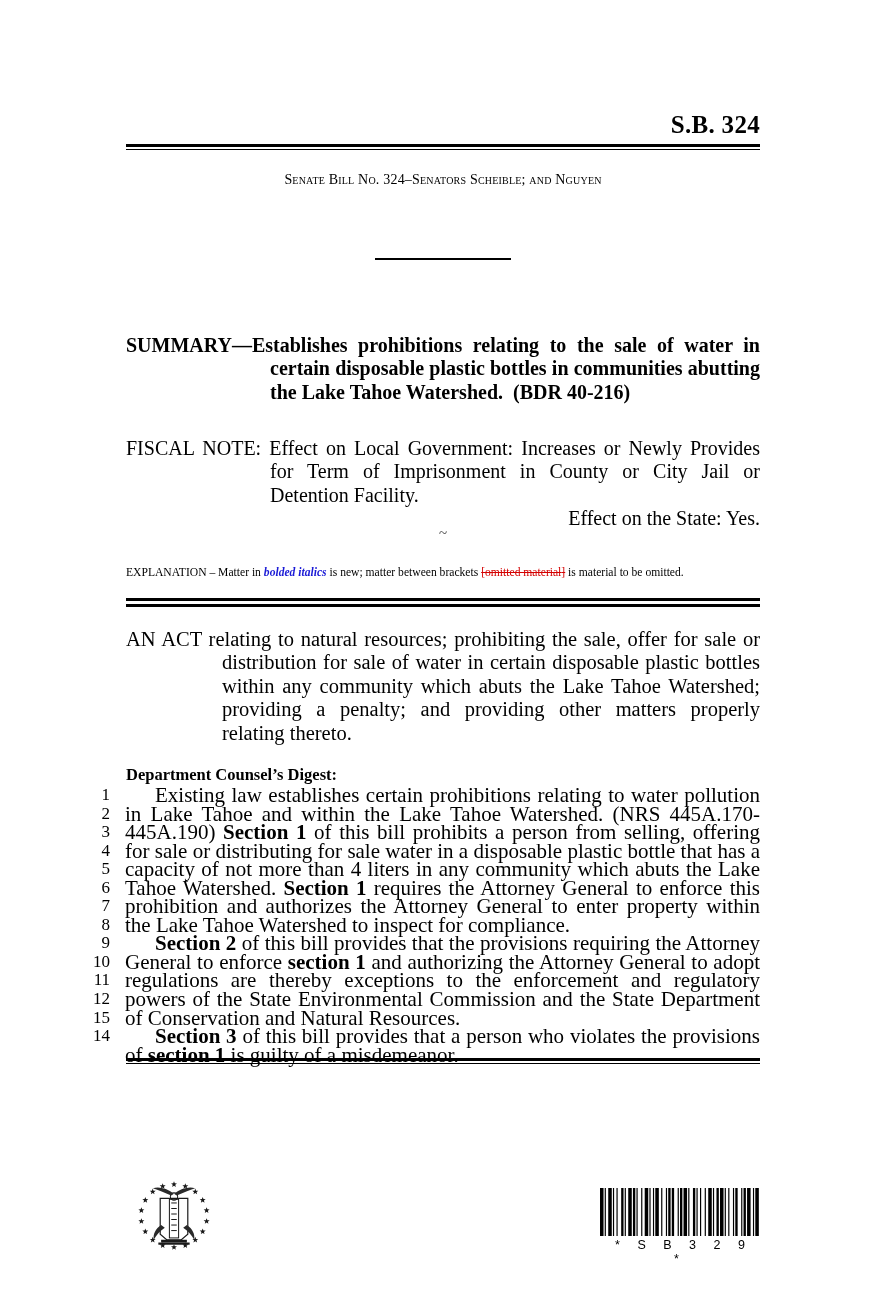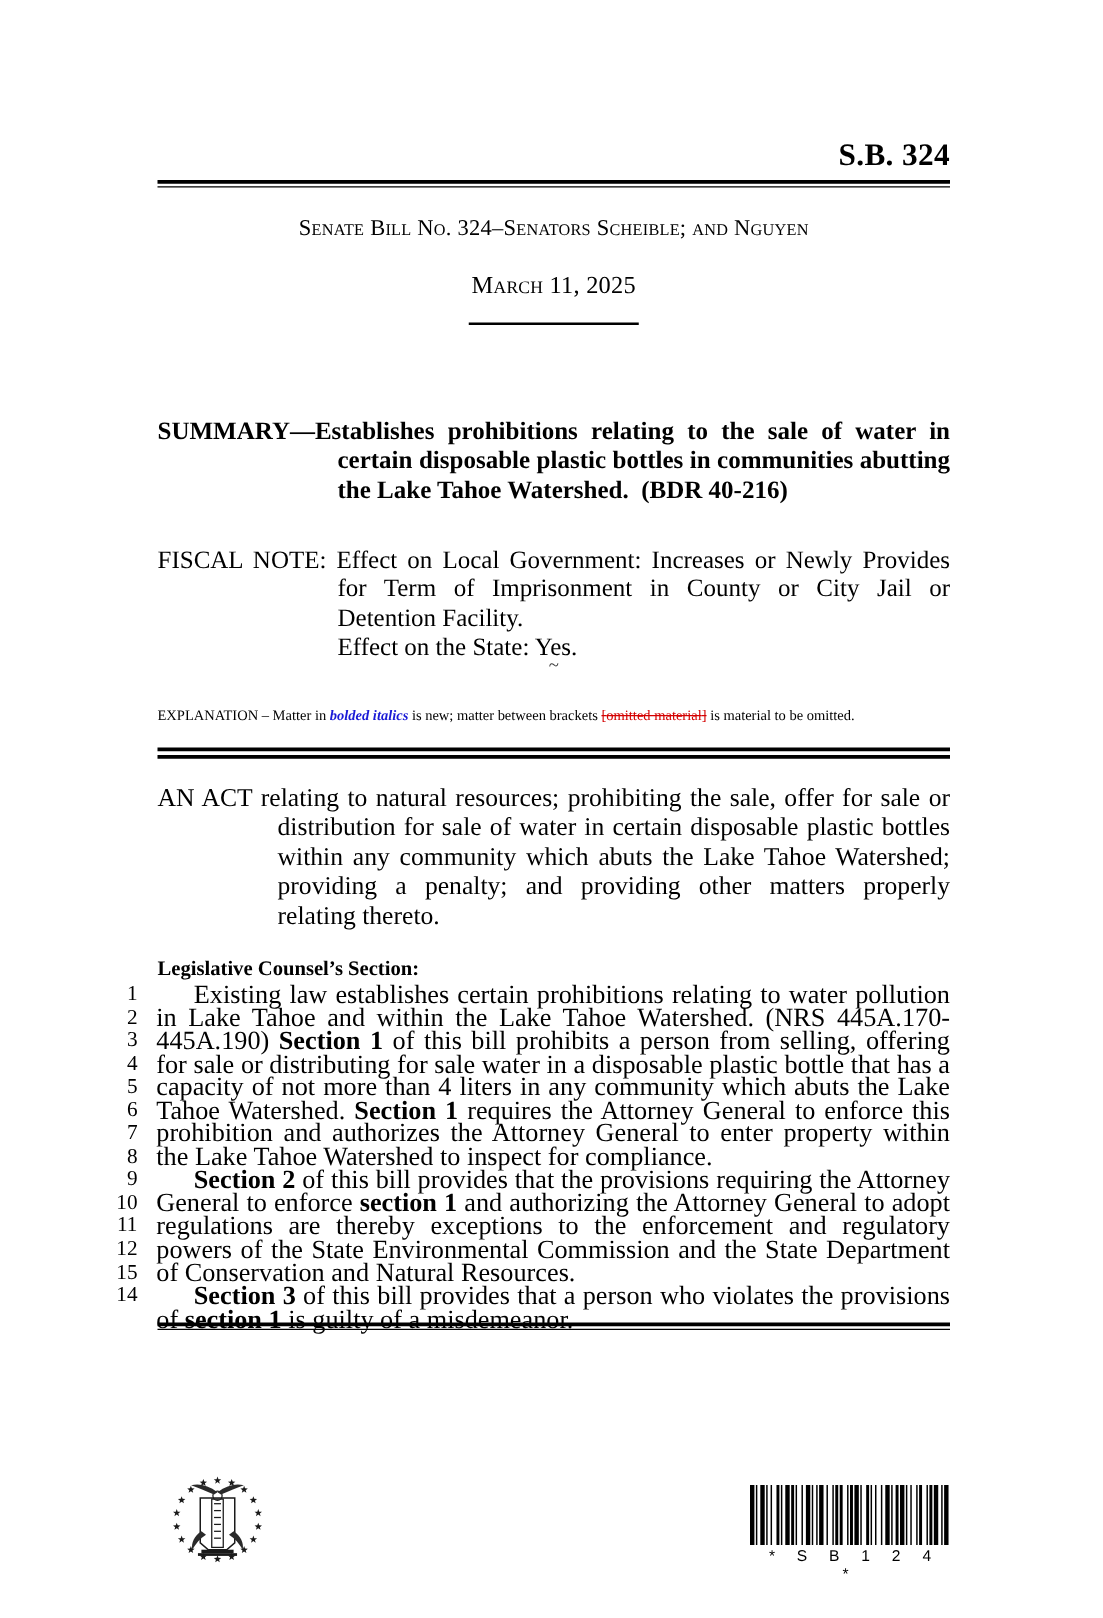--- a/index.html
+++ b/index.html
@@ -56,21 +56,21 @@
     background: #000;
   }
 
   
   .hdr-smallcaps {
     position: absolute;
     left: 126px;
     width: 634px;
     text-align: center;
     font-variant: small-caps;
-    font-size: 18px;
+    font-size: 14px;
     letter-spacing: 0.2px;
   }
   #senate-line { top: 172px; }
   #date-line   { top: 218px; font-size: 19.5px; }
 
   #referred-line {
     position: absolute;
     left: 126px;
     width: 634px;
     top: 287px;
@@ -93,21 +93,21 @@
     padding-left: 144px;
     text-indent: -144px;
   }
   .hang-block .cont {
     display: block;
     padding-left: 144px;
     text-indent: 0;
   }
   #summary-block { top: 334px; font-weight: bold; }
   #fiscal-block  { top: 425px; margin-top: 12px; }
-  #fiscal-block .lastline { text-align: left; font-family: Liberation Serif, serif; }
+  #fiscal-block .lastline { text-align: right; font-family: Liberation Serif, serif; }
 
   
   #tilde {
     position: absolute;
     left: 126px;
     width: 634px;
     top: 526px;
     text-align: center;
     font-size: 15px;
     color: #3a3a3a;
@@ -227,21 +227,20 @@
 
   <div class="bill-no">S.B. 324</div>
 
   <div class="rule-wrap" id="rule-top">
     <div class="rule-thick"></div>
     <div class="rule-gap-2"></div>
     <div class="rule-thin"></div>
   </div>
 
   <div class="hdr-smallcaps" id="senate-line">Senate Bill No. 324–Senators Scheible; and Nguyen</div>
-  <div class="hdr-smallcaps" id="date-line">March 11, 2025</div>
   <div class="short-rule"></div>
 
 
   <div class="hang-block" id="summary-block">
     <span class="body"><span>SUMMARY—</span><span>Establishes prohibitions relating to the sale of water in certain disposable plastic bottles in communities abutting the Lake Tahoe Watershed.</span>&nbsp; <span>(BDR 40-216)</span></span>
   </div>
 
   <div class="hang-block" id="fiscal-block">
     <span class="body"><span>FISCAL NOTE:</span>&nbsp;<span>Effect on Local Government: Increases or Newly Provides for Term of Imprisonment in County or City Jail or Detention Facility.</span></span>
     <span class="cont lastline">Effect on the State: Yes.</span>
@@ -256,21 +255,21 @@
   <div class="rule-wrap" id="rule-mid">
     <div class="rule-thick"></div>
     <div class="rule-gap-3"></div>
     <div class="rule-thick"></div>
   </div>
 
   <div id="anact-block">
     <span class="body"><span>AN ACT</span> <span>relating to natural resources; prohibiting the sale, offer for sale or distribution for sale of water in certain disposable plastic bottles within any community which abuts the Lake Tahoe Watershed; providing a penalty; and providing other matters properly relating thereto.</span></span>
   </div>
 
-  <div id="digest-title">Legislative Counsel’s Section:</div>
+  <div id="digest-title">Department Counsel’s Digest:</div>
 
   <div id="line-numbers">
       <div>1</div>
       <div>2</div>
       <div>3</div>
       <div>4</div>
       <div>5</div>
       <div>6</div>
       <div>7</div>
       <div>8</div>
@@ -375,21 +374,21 @@
         <rect x="124.706" y="0" width="1.176" height="48" fill="#000000"></rect>
         <rect x="128.235" y="0" width="1.176" height="48" fill="#000000"></rect>
         <rect x="132.941" y="0" width="1.176" height="48" fill="#000000"></rect>
         <rect x="135.294" y="0" width="2.353" height="48" fill="#000000"></rect>
         <rect x="141.176" y="0" width="1.176" height="48" fill="#000000"></rect>
         <rect x="143.529" y="0" width="2.353" height="48" fill="#000000"></rect>
         <rect x="147.059" y="0" width="3.529" height="48" fill="#000000"></rect>
         <rect x="152.941" y="0" width="1.176" height="48" fill="#000000"></rect>
         <rect x="155.294" y="0" width="3.529" height="48" fill="#000000"></rect>
       </svg>
-    <div id="barcode-label">* S B 1 2 4 *</div>
+    <div id="barcode-label">* S B 3 2 9 *</div>
   </div>
 
   <div class="rule-wrap" id="rule-bottom">
     <div class="rule-thick"></div>
     <div class="rule-gap-2"></div>
     <div class="rule-thin"></div>
   </div>
 
 </div>
 

